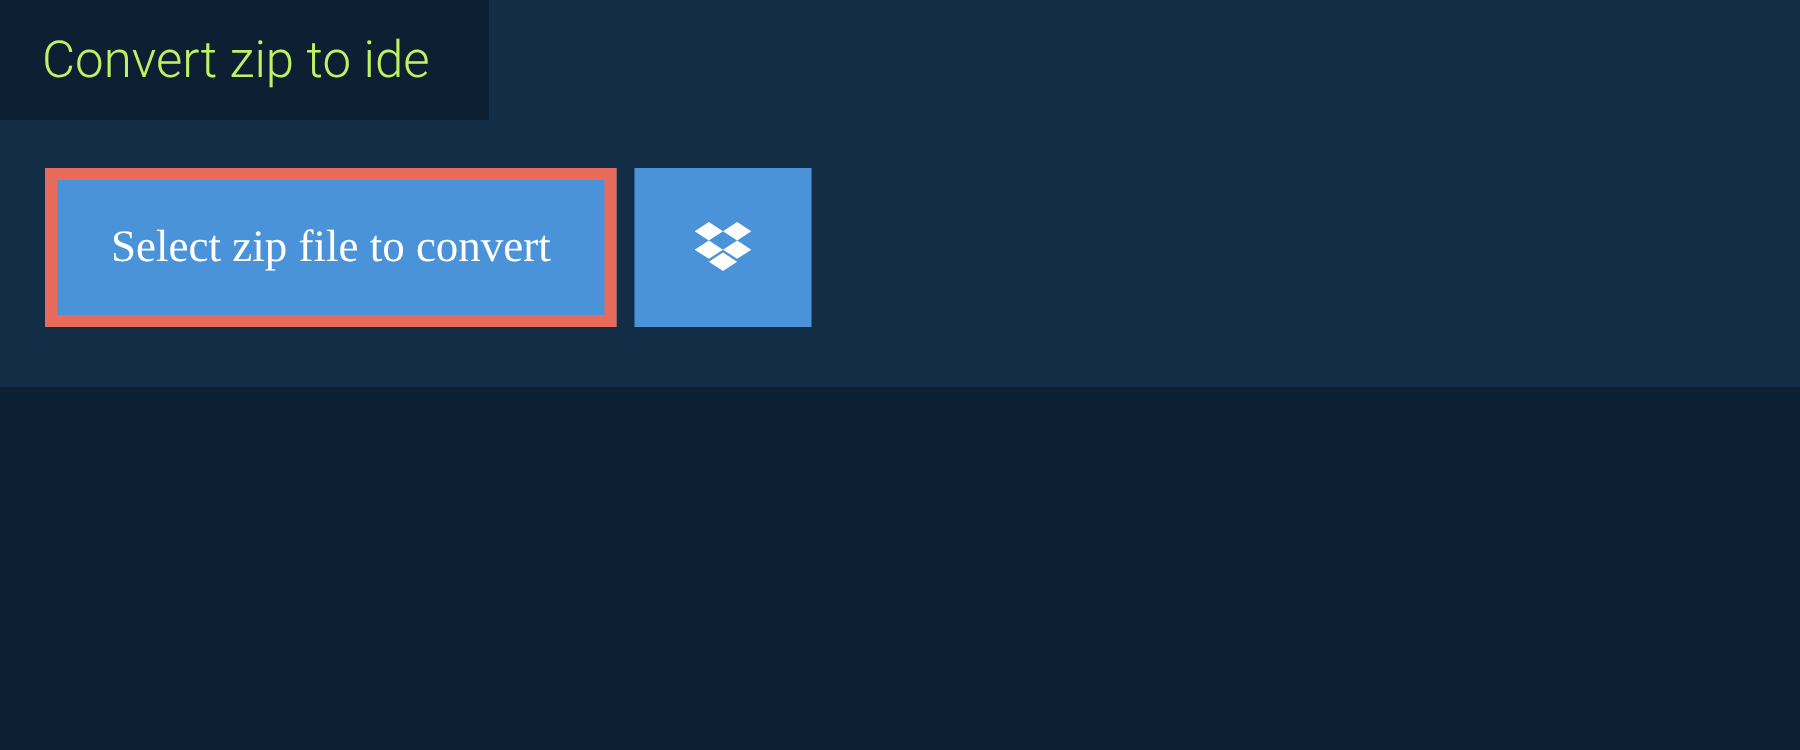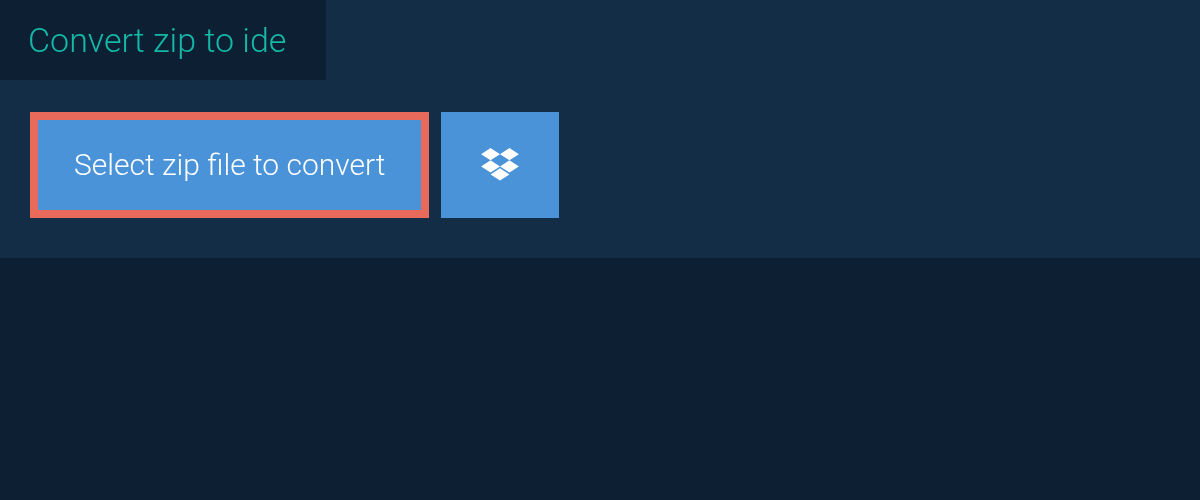--- a/index.html
+++ b/index.html
@@ -16,21 +16,21 @@
     }
     .panel {
       background: #132d46;
       width: 100%;
       height: auto;
     }
     .tab {
       display: inline-block;
       background: #0c1f33;
       padding: 20px 40px 20px 28px;
-      color: #14b8a6;
+      color: #bef264;
       font-size: 34px;
       font-weight: 300;
     }
     .content {
       padding: 32px 30px 40px 30px;
     }
     .button-row {
       display: flex;
       gap: 12px;
       align-items: stretch;
@@ -40,20 +40,21 @@
       border: 8px solid #e76a5b;
       color: #ffffff;
       font-size: 30px;
       font-weight: 300;
       padding: 30px 36px;
       cursor: pointer;
       display: flex;
       align-items: center;
       justify-content: center;
       line-height: 1;
+      font-family: Liberation Serif, serif;
     }
     .dropbox-button {
       background: #4a93d9;
       width: 118px;
       display: flex;
       align-items: center;
       justify-content: center;
       cursor: pointer;
     }
     .dropbox-icon {

